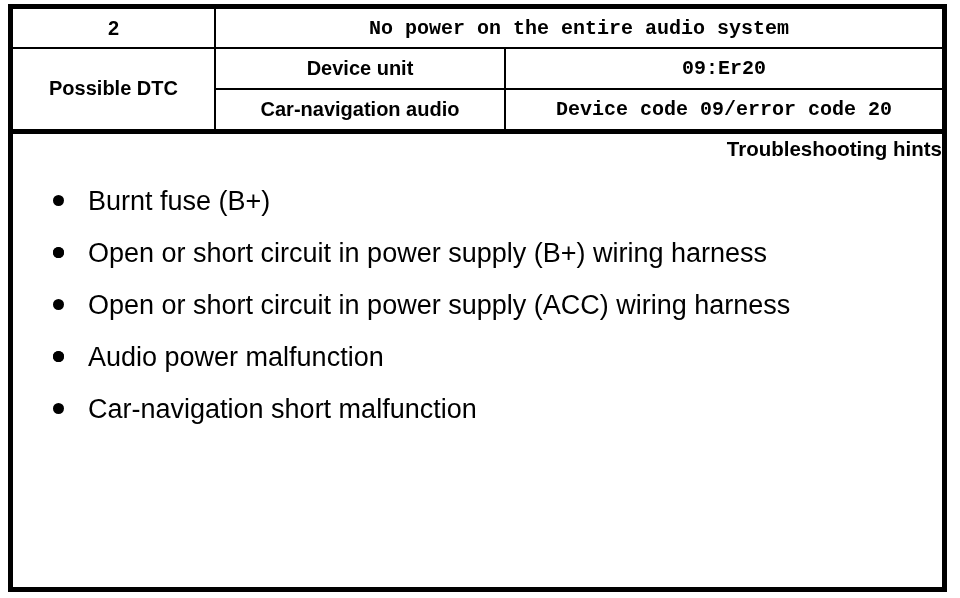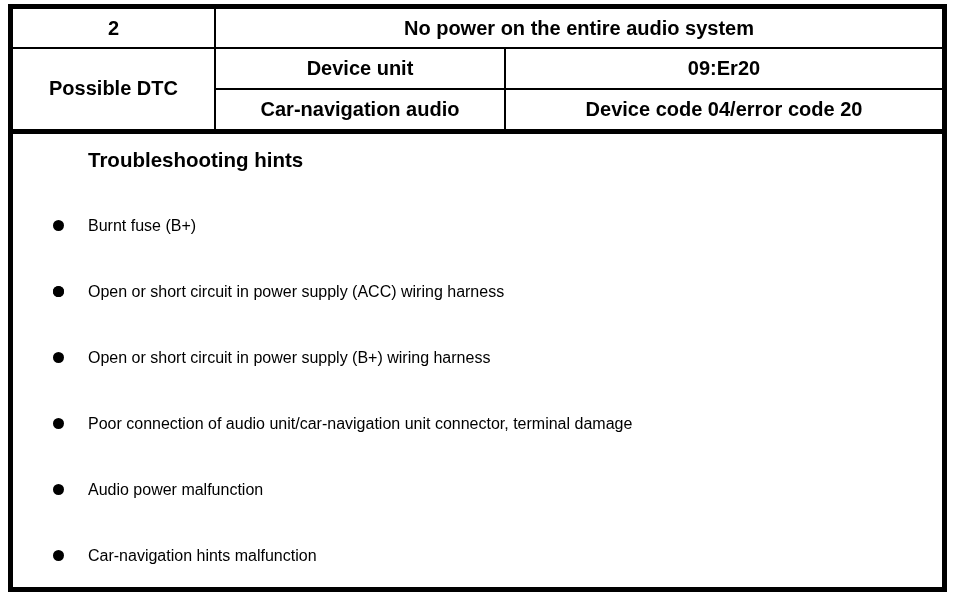--- a/index.html
+++ b/index.html
@@ -30,42 +30,43 @@
     font-weight: bold;
     font-size: 20px;
     text-align: center;
     vertical-align: middle;
     padding: 0 4px;
     overflow: hidden;
     white-space: nowrap;
   }
   table.dtc tr:first-child td { border-top: none; }
   table.dtc td:first-child { border-left: none; }
-  table.dtc td.last { border-right: none; }
+  table.dtc td.last { border-right: none; font-family: Liberation Mono, monospace; }
   tr.r1 { height: 39px; }
   tr.r2 { height: 41px; }
   tr.r3 { height: 42px; }
   .body-area { position: relative; }
   .hints-title {
-    margin: 13px 0 0 75px;
+    margin: 2px 0 0 75px;
     font-weight: bold;
     font-size: 20.5px;
     line-height: 26px;
+    text-align: right;
   }
   ul.hints {
     list-style: none;
     margin: 0;
     padding: 0;
   }
   li.hint {
     position: relative;
-    margin-top: 40px;
+    margin-top: 26px;
     padding-left: 75px;
     padding-right: 72px;
-    font-size: 16px;
+    font-size: 27px;
     line-height: 26px;
   }
   .bullet {
     position: absolute;
     left: 40px; top: 7px;
     width: 11px; height: 11px;
     border-radius: 50%;
     background: #000;
   }
 </style>
@@ -85,52 +86,51 @@
         <td>2</td>
         <td colspan="2" class="last">No power on the entire audio system</td>
       </tr>
       <tr class="r2">
         <td rowspan="2">Possible DTC</td>
         <td>Device unit</td>
         <td class="last">09:Er20</td>
       </tr>
       <tr class="r3">
         <td>Car-navigation audio</td>
-        <td class="last">Device code 04/error code 20</td>
+        <td class="last">Device code 09/error code 20</td>
       </tr>
     </tbody>
   </table>
 
   <div class="body-area">
     <div class="hints-title">Troubleshooting hints</div>
 
     <ul class="hints">
       <li class="hint">
         <span class="bullet"></span>
         <span>Burnt fuse (B+)</span>
       </li>
       <li class="hint">
         <span class="bullet"></span>
       </li>
       <li class="hint">
         <span class="bullet"></span>
+        <span>Open or short circuit in power supply (B+) wiring harness</span>
+      </li>
+      <li class="hint">
+        <span class="bullet"></span>
         <span>Open or short circuit in power supply (ACC) wiring harness</span>
       </li>
       <li class="hint">
         <span class="bullet"></span>
-        <span>Open or short circuit in power supply (B+) wiring harness</span>
-      </li>
-      <li class="hint">
-        <span class="bullet"></span>
-        <span>Poor connection of audio unit/car-navigation unit connector, terminal damage</span>
       </li>
       <li class="hint">
         <span class="bullet"></span>
         <span>Audio power malfunction</span>
       </li>
       <li class="hint">
         <span class="bullet"></span>
-        <span>Car-navigation hints malfunction</span>
+        <span>Car-navigation short malfunction</span>
       </li>
     </ul>
   </div>
 
 </div>
 
 </body></html>

